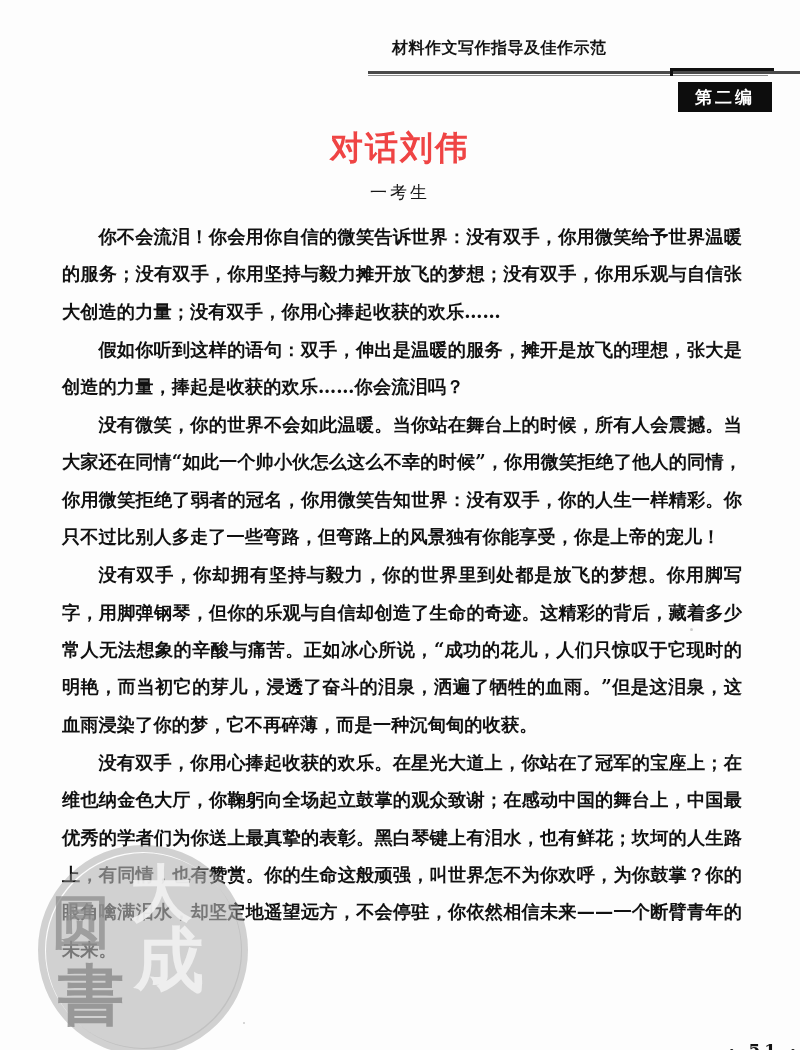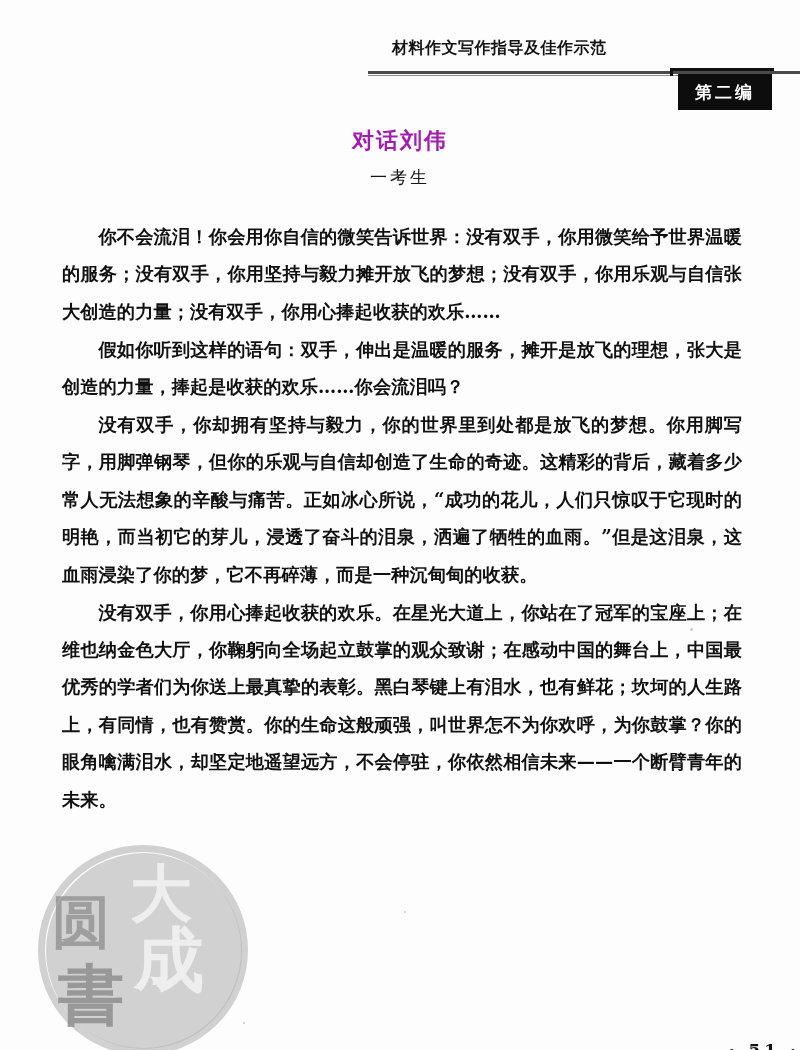--- a/index.html
+++ b/index.html
@@ -52,23 +52,23 @@
     position: absolute;
     left: 368px;
     top: 37px;
     width: 400px;
     height: 1px;
     background: #8d8d8d;
   }
   .volume-badge {
     position: absolute;
     left: 678px;
-    top: 36px;
+    top: 44px;
     width: 94px;
-    height: 36px;
+    height: 30px;
     background: #0d0d0d;
     color: #ffffff;
     font-size: 17px;
     font-weight: bold;
     letter-spacing: 3px;
     display: flex;
     align-items: center;
     justify-content: center;
     font-family: "DejaVu Serif", "Liberation Serif", serif;
   }
@@ -85,23 +85,23 @@
 
   
   .title-block {
     position: absolute;
     top: 126px;
     left: 0;
     width: 800px;
     text-align: center;
   }
   .essay-title {
-    font-size: 22px;
-    font-weight: bold;
-    color: #a21caf;
+    font-size: 33px;
+    font-weight: bold;
+    color: #ef4444;
     letter-spacing: 2px;
     font-family: "DejaVu Sans", "Liberation Sans", sans-serif;
   }
   .essay-byline {
     margin-top: 10px;
     font-size: 17px;
     color: #161616;
     letter-spacing: 3px;
     font-family: Liberation Mono, monospace;
   }
@@ -206,20 +206,21 @@
   </div>
 
   <div class="title-block">
     <div class="essay-title">对话刘伟</div>
     <div class="essay-byline">一考生</div>
   </div>
 
   <div class="body-text">
     <p class="para">你不会流泪！你会用你自信的微笑告诉世界：没有双手，你用微笑给予世界温暖的服务；没有双手，你用坚持与毅力摊开放飞的梦想；没有双手，你用乐观与自信张大创造的力量；没有双手，你用心捧起收获的欢乐……</p>
     <p class="para">假如你听到这样的语句：双手，伸出是温暖的服务，摊开是放飞的理想，张大是创造的力量，捧起是收获的欢乐……你会流泪吗？</p>
+    <p class="para">没有微笑，你的世界不会如此温暖。当你站在舞台上的时候，所有人会震撼。当大家还在同情“如此一个帅小伙怎么这么不幸的时候”，你用微笑拒绝了他人的同情，你用微笑拒绝了弱者的冠名，你用微笑告知世界：没有双手，你的人生一样精彩。你只不过比别人多走了一些弯路，但弯路上的风景独有你能享受，你是上帝的宠儿！</p>
     <p class="para">没有双手，你却拥有坚持与毅力，你的世界里到处都是放飞的梦想。你用脚写字，用脚弹钢琴，但你的乐观与自信却创造了生命的奇迹。这精彩的背后，藏着多少常人无法想象的辛酸与痛苦。正如冰心所说，“成功的花儿，人们只惊叹于它现时的明艳，而当初它的芽儿，浸透了奋斗的泪泉，洒遍了牺牲的血雨。”但是这泪泉，这血雨浸染了你的梦，它不再碎薄，而是一种沉甸甸的收获。</p>
     <p class="para">没有双手，你用心捧起收获的欢乐。在星光大道上，你站在了冠军的宝座上；在维也纳金色大厅，你鞠躬向全场起立鼓掌的观众致谢；在感动中国的舞台上，中国最优秀的学者们为你送上最真挚的表彰。黑白琴键上有泪水，也有鲜花；坎坷的人生路上，有同情，也有赞赏。你的生命这般顽强，叫世界怎不为你欢呼，为你鼓掌？你的眼角噙满泪水，却坚定地遥望远方，不会停驻，你依然相信未来——一个断臂青年的未来。</p>
 
   </div>
 
   <div class="watermark">
     <div class="wm-ring"></div>
     <div class="wm-disc"></div>
     <div class="wm-char wm-c0">大</div>
     <div class="wm-char wm-c1">成</div>

